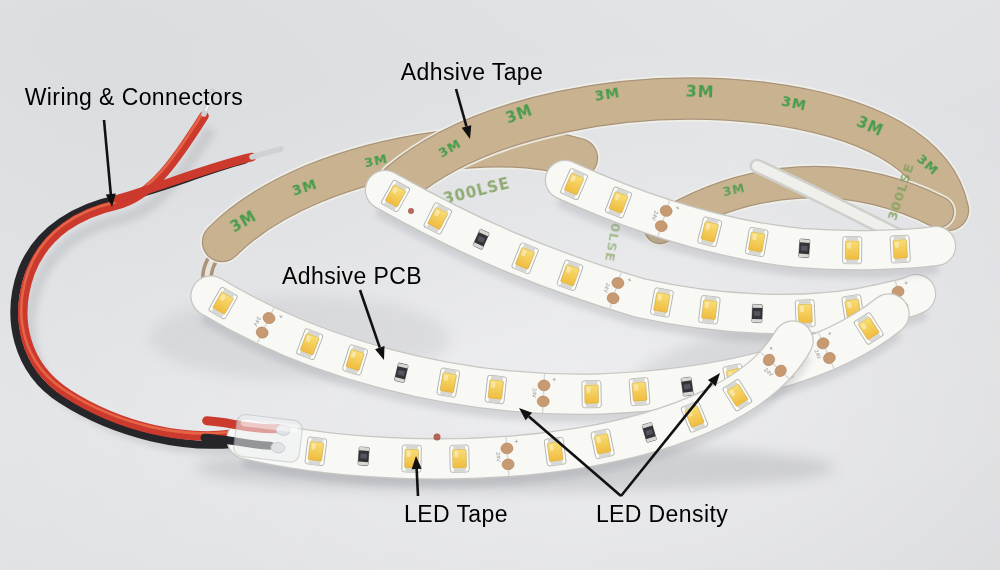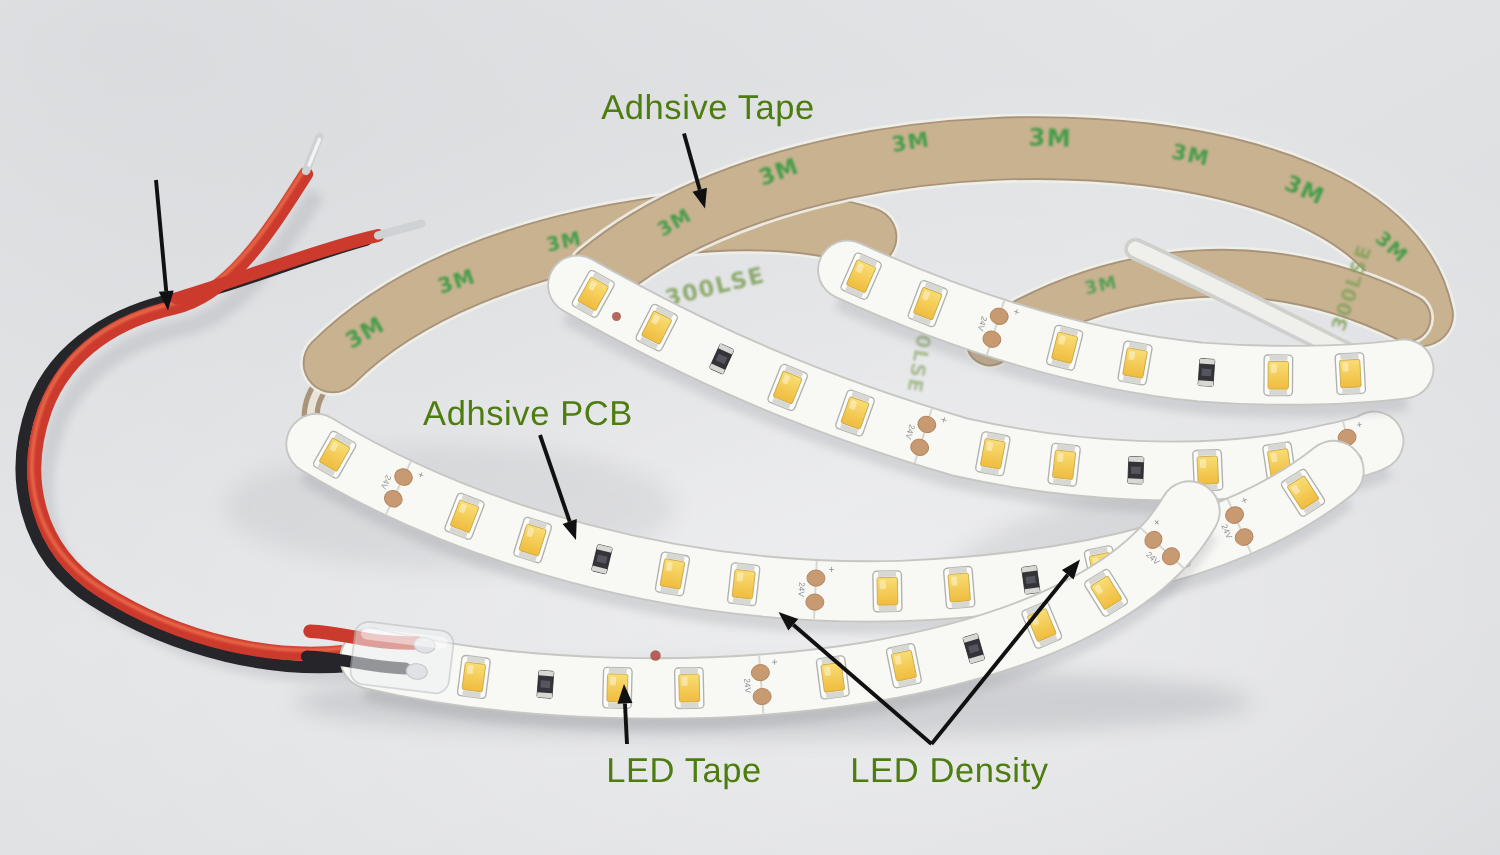--- a/index.html
+++ b/index.html
@@ -4,21 +4,21 @@
 <style>
   html,body{margin:0;padding:0;background:#888;}
   .stage{
     position:relative;width:1000px;height:570px;overflow:hidden;
     font-family:"Liberation Sans","DejaVu Sans",sans-serif;
     background:#e2e3e6;
   }
   .stage svg{position:absolute;left:0;top:0;}
   .callout{
     position:absolute;transform:translate(-50%,-50%);
-    font-size:23px;font-weight:500;color:#4d7c0f;
+    font-size:23px;font-weight:500;color:#000000;
     letter-spacing:0.4px;white-space:nowrap;user-select:none;
   }
 </style>
 </head>
 <body>
 
 <div class="stage">
   <svg id="photo" width="1000" height="570" viewBox="0 0 1000 570">
       <defs>
         <linearGradient id="gBg" x1="0" y1="0" x2="1" y2="1">
@@ -457,17 +457,18 @@
         <polygon points="384,360 375.05405405405406,349.3243243243243 384.51351351351354,346.0810810810811" fill="#111111"></polygon>
         <line x1="418" y1="496" x2="416.6491890202706" y2="468.983780405412" stroke="#111111" stroke-width="2.6"></line>
         <polygon points="416,456 421.64295071465983,468.7340923206925 411.6554273258814,469.2334684901315" fill="#111111"></polygon>
         <line x1="621" y1="496" x2="528.8430374793295" y2="416.49203233510775" stroke="#111111" stroke-width="2.6"></line>
         <polygon points="519,408 532.1092037620632,412.7062486892118 525.5768711965958,420.2778159810037" fill="#111111"></polygon>
         <line x1="621" y1="496" x2="711.848877732249" y2="383.12715190841794" stroke="#111111" stroke-width="2.6"></line>
         <polygon points="720,373 715.7439361585635,386.26219893447603 707.9538193059344,379.99210488235985" fill="#111111"></polygon>
       </g>
     </svg>
 
+  <div class="callout" style="left:134px;top:97px">Wiring &amp; Connectors</div>
   <div class="callout" style="left:472px;top:72px">Adhsive Tape</div>
   <div class="callout" style="left:352px;top:276px">Adhsive PCB</div>
   <div class="callout" style="left:456px;top:514px">LED Tape</div>
-  <div class="callout" style="left:633px;top:514px">LED Density</div>
+  <div class="callout" style="left:662px;top:514px">LED Density</div>
 </div>
 
 </body></html>

